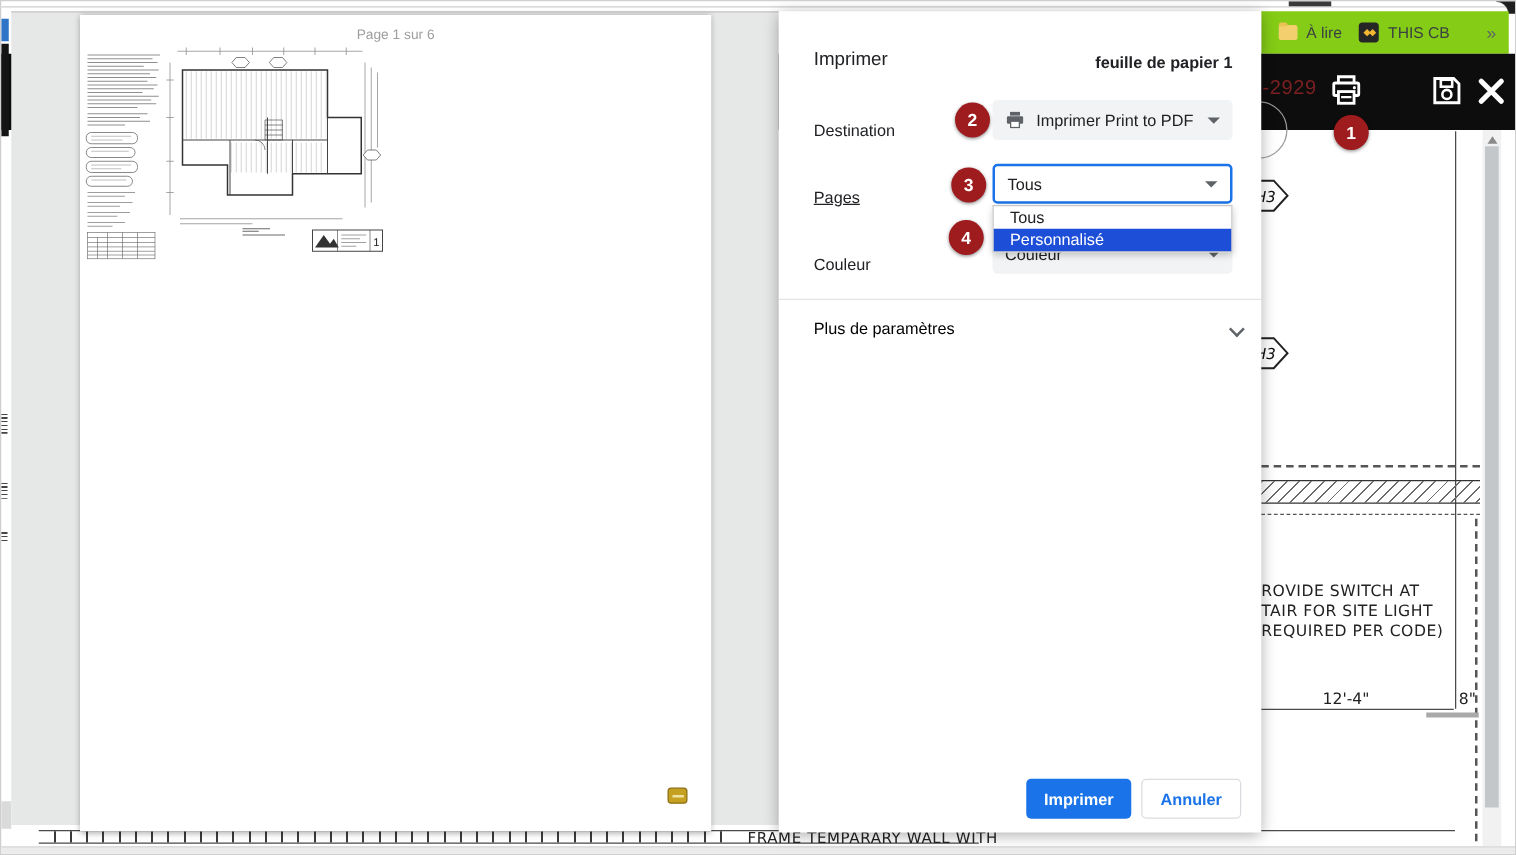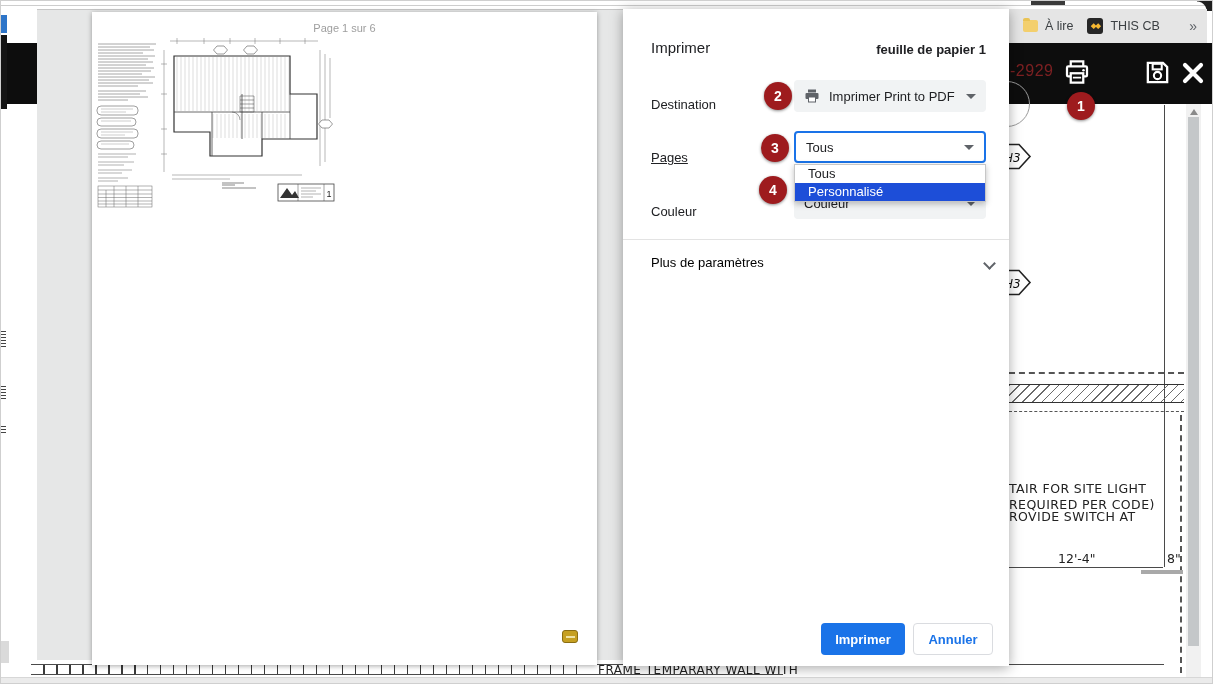--- a/index.html
+++ b/index.html
@@ -6,21 +6,21 @@
   html,body { width:1213px; height:684px; font-family:"Liberation Sans", sans-serif; }
   .screen { position:relative; width:1213px; height:684px; background:#fff; border:1px solid #cfcfcf; overflow:hidden; }
   .abs { position:absolute; }
 
   
   .top-line { left:0; top:4px; width:1205px; height:1px; background:#cdcdcd; }
   .tab-frag { left:1030px; top:0; width:34px; height:4px; background:#3a3a3a; }
   .win-corner { right:0; top:0; width:15px; height:10px;
     background:radial-gradient(circle at 0 100%, rgba(0,0,0,0) 9px, #1f1f1f 10px); }
 
-  .bookmarks-bar { left:1008px; top:8px; width:198px; height:34px; background:#e5e5e5; display:flex; align-items:center; }
+  .bookmarks-bar { left:1008px; top:8px; width:198px; height:34px; background:#84cc16; display:flex; align-items:center; }
   .bm-item { display:flex; align-items:center; gap:7px; font-size:12.5px; color:#3c4043; margin-left:14px; cursor:pointer; }
   .folder-icon { width:15px; height:12px; background:#f3cf6d; border-radius:2px; position:relative; }
   .folder-icon::before { content:""; position:absolute; top:-2px; left:0; width:7px; height:3px; background:#eac354; border-radius:2px 2px 0 0; }
   .favicon { width:16px; height:16px; background:#262626; border-radius:3px; color:#f5b731; font-size:7px; letter-spacing:-1px; display:flex; align-items:center; justify-content:center; font-weight:700; }
   .bm-overflow { margin-left:auto; margin-right:10px; font-size:14px; color:#5f6368; cursor:pointer; }
 
   .toolbar-black { left:0; top:42px; width:1213px; height:61px; background:#0d0d0d; }
   .phone-frag { left:1009px; top:61px; font-size:16px; font-weight:400; color:#7c2022; letter-spacing:.5px; }
   .tb-icon { position:absolute; cursor:pointer; }
 
@@ -51,21 +51,21 @@
   .bot-text { left:597px; top:662px; font-size:12px; letter-spacing:.5px; white-space:nowrap; }
   .bottom-band { left:0; top:676px; width:1213px; height:8px; background:#ebebeb; border-top:1px solid #d7d7d7; }
 
   
   .sliver-blue { left:0; top:14px; width:6px; height:18px; background:#2e75c8; }
   .sliver-black { left:0; top:34px; width:6px; height:74px; background:#141414; }
   .sliver-mark { position:absolute; left:0; width:5px; background:repeating-linear-gradient(0deg,#444 0 1px, transparent 1px 3px); }
   .sliver-gray { left:0; top:640px; width:8px; height:22px; background:#dadada; }
 
   
-  .preview-pane { left:8px; top:8px; width:614px; height:651px; background:#e6e7e7; border-top:1px solid #c6c6c6;margin-left:28px; }
+  .preview-pane { left:8px; top:8px; width:614px; height:651px; background:#e6e7e7; border-top:1px solid #c6c6c6; }
   .page { position:absolute; left:55px; top:2px; width:505px; height:653px; background:#fff; box-shadow:0 1px 5px rgba(0,0,0,.35); }
   .page-indicator { position:absolute; left:0; top:10px; width:100%; text-align:center; font-size:11px; color:#9e9e9e; }
   .blueprint { position:absolute; left:0; top:22px; }
   .sticky-icon { position:absolute; left:470px; top:618px; width:16px; height:13px; background:#c6a021; border:1px solid #8a6d12; border-radius:3px; }
   .sticky-icon::before { content:""; position:absolute; left:3px; top:5px; width:9px; height:2px; background:#efe3a6; }
 
   
   .dialog { left:622px; top:8px; width:386px; height:657px; background:#fff; box-shadow:0 2px 12px rgba(0,0,0,.35); }
   .dlg-title { position:absolute; left:28px; top:30px; font-size:15px; color:#202124; }
   .dlg-sheets { position:absolute; right:23px; top:33px; font-size:13px; font-weight:700; color:#202124; }
@@ -143,21 +143,21 @@
   <svg class="hex" style="left:997px;top:268px;" viewBox="0 0 34 27">
     <path d="M1 1.5 H21 L32 13.5 L21 25.5 H1 Z" fill="#fff" stroke="#222" stroke-width="1.6"></path>
     <text x="6" y="18.5" font-size="12" font-style="italic" font-family="DejaVu Sans, sans-serif" fill="#111">H3</text>
   </svg>
 
   <div class="abs dash-h1"></div>
   <div class="abs hatch-band"></div>
   <div class="abs dash-h2"></div>
   <div class="abs dash-v"></div>
 
-  <span class="note-line arch" style="top:464px;margin-top:44px;">ROVIDE SWITCH AT</span>
+  <span class="note-line arch" style="top:464px;">ROVIDE SWITCH AT</span>
   <span class="note-line arch" style="top:480px;">TAIR FOR SITE LIGHT</span>
   <span class="note-line arch" style="top:496px;">REQUIRED PER CODE)</span>
 
   <span class="dim-text arch" style="left:1057px;top:550px;">12'-4"</span>
   <span class="dim-text arch" style="left:1166px;top:550px;">8"</span>
   <div class="abs dim-line"></div>
   <div class="abs dim-line2"></div>
 
   <div class="abs scrollbar"></div>
   <div class="abs sb-arrow"></div>

